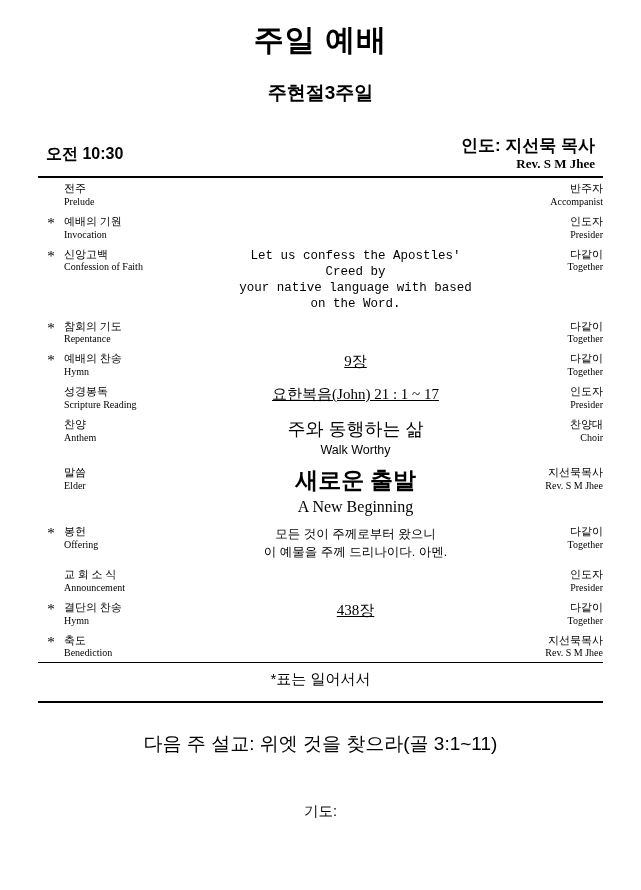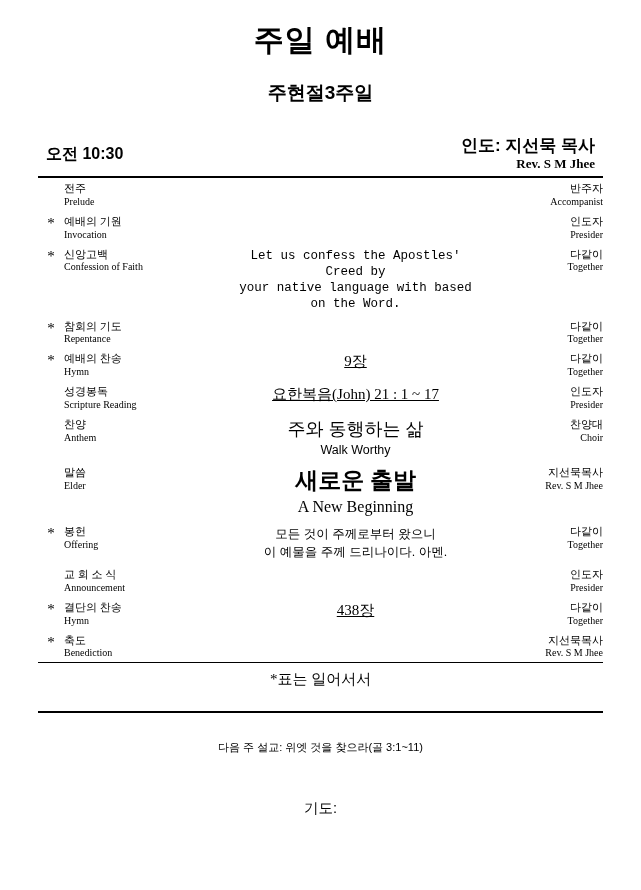--- a/index.html
+++ b/index.html
@@ -150,32 +150,32 @@
     display: block;
   }
   .mid-small-kr {
     font-family: "Liberation Sans", sans-serif;
     font-size: 12.5px;
     line-height: 1.45;
     display: block;
   }
   .footnote {
     text-align: center;
-    font-family: Liberation Serif, serif;
+    font-family: Liberation Sans, sans-serif;
     font-size: 15px;
     padding-top: 7px;
-    padding-bottom: 22px;
+    padding-bottom: 12px;
   }
   .bottom-notes {
     text-align: center;
     margin-top: 26px;
   }
   .bottom-notes .line1 {
     font-family: "Liberation Sans", sans-serif;
-    font-size: 11px;
+    font-size: 19px;
     line-height: 1.6;
     display: block;
   }
   .bottom-notes .line2 {
     font-family: "Liberation Sans", sans-serif;
     font-size: 14.5px;
     line-height: 1.6;
     display: block;
     margin-top: 40px;
   }

